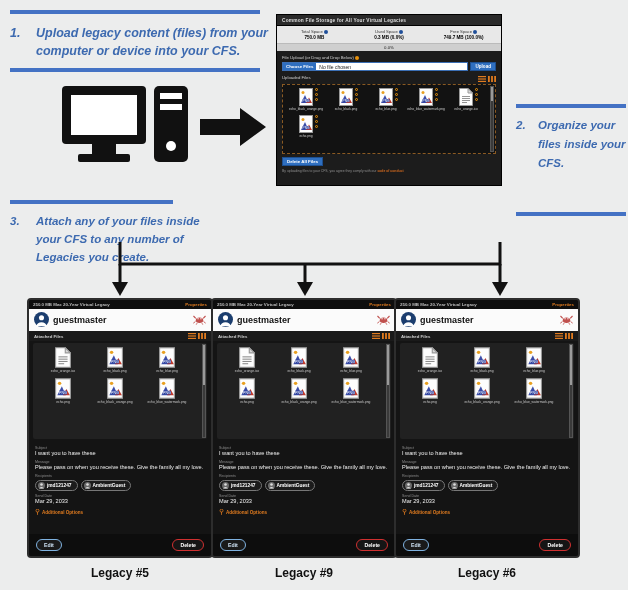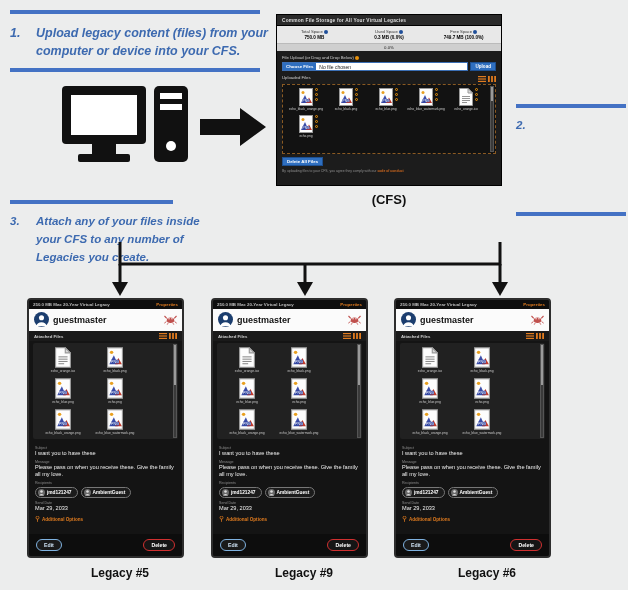--- a/index.html
+++ b/index.html
@@ -87,21 +87,21 @@
   
   #cfs-caption { position:absolute; left:276px; top:190px; width:226px;
                  text-align:center; font-weight:bold; font-size:13px; color:#111;
                  line-height:19px; }
 
   
   #connectors { position:absolute; left:0; top:228px; width:628px; height:80px; }
 
   
   .legacy-card {
-    position:absolute; top:298px; width:157px; height:260px;
+    position:absolute; top:298px; width:186px; height:260px;
     background:#141414; border:2px solid #2d2d2d; border-radius:4px;
     overflow:hidden; color:#ddd; font-size:4.6px;
   }
   #legacy1 { left:27px; }
   #legacy2 { left:211px; }
   #legacy3 { left:394px; }
 
   .lg-topbar { background:#0e0e0e; display:flex; justify-content:space-between;
                padding:2px 4px; font-size:4.4px; font-weight:bold; }
   .lg-topbar .maxtxt { color:#bdbdbd; }
@@ -154,20 +154,21 @@
 <div class="blue-rule" style="left:516px; top:104px; width:110px;"></div>
 <div class="blue-rule" style="left:516px; top:212px; width:110px;"></div>
 
 <div class="instr" id="instr1">
   <span class="num">1.</span>
   <span class="txt">Upload legacy content (files) from your computer or device into your CFS.</span>
 </div>
 
 <div class="instr" id="instr2">
   <span class="num">2.</span>
+  <span class="txt">Organize your files inside your CFS.</span>
 </div>
 
 <div class="instr" id="instr3">
   <span class="num">3.</span>
   <span class="txt">Attach any of your files inside your CFS to any number of Legacies you create.</span>
 </div>
 
 <svg id="device-icon" viewBox="0 0 130 76">
   <rect x="0" y="0" width="84" height="58" rx="4" fill="#111"></rect>
   <rect x="9" y="9" width="66" height="40" fill="#fff"></rect>
@@ -313,21 +314,20 @@
 
     <span class="delete-all">Delete All Files</span>
   </div>
 
   <div class="cfs-foot">
     <span>By uploading files to your CFS, you agree they comply with our </span><span class="coc">code of conduct</span>
   </div>
 </div>
 
 <div id="cfs-caption">
-  <div>(CFS)</div>
 </div>
 
 <svg id="connectors" viewBox="0 0 628 80">
   <path d="M120 10 L120 32 L500 32 L500 10" fill="none" stroke="#111" stroke-width="3" transform="translate(0,4)"></path>
   <line x1="120" y1="36" x2="120" y2="56" stroke="#111" stroke-width="3"></line>
   <line x1="305" y1="36" x2="305" y2="56" stroke="#111" stroke-width="3"></line>
   <line x1="500" y1="36" x2="500" y2="56" stroke="#111" stroke-width="3"></line>
   <polygon points="112,54 128,54 120,68" fill="#111"></polygon>
   <polygon points="297,54 313,54 305,68" fill="#111"></polygon>
   <polygon points="492,54 508,54 500,68" fill="#111"></polygon>

